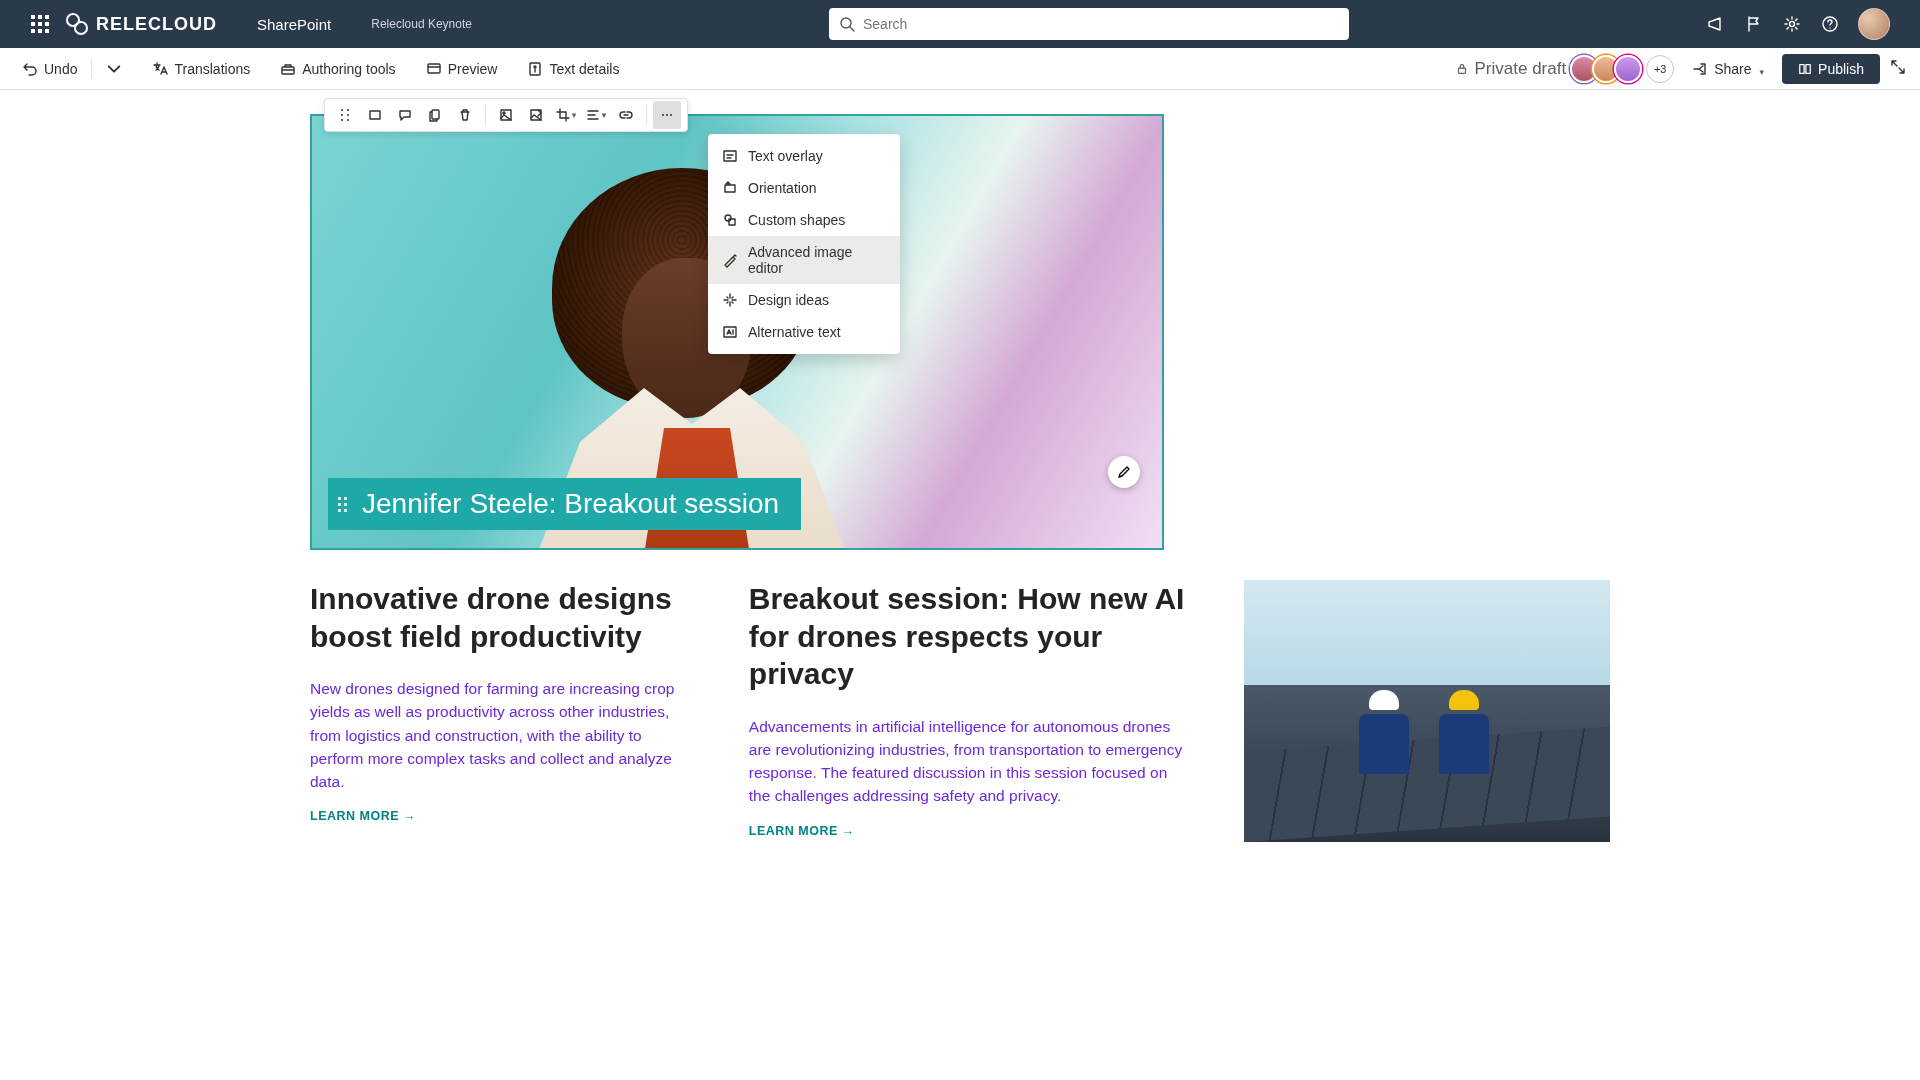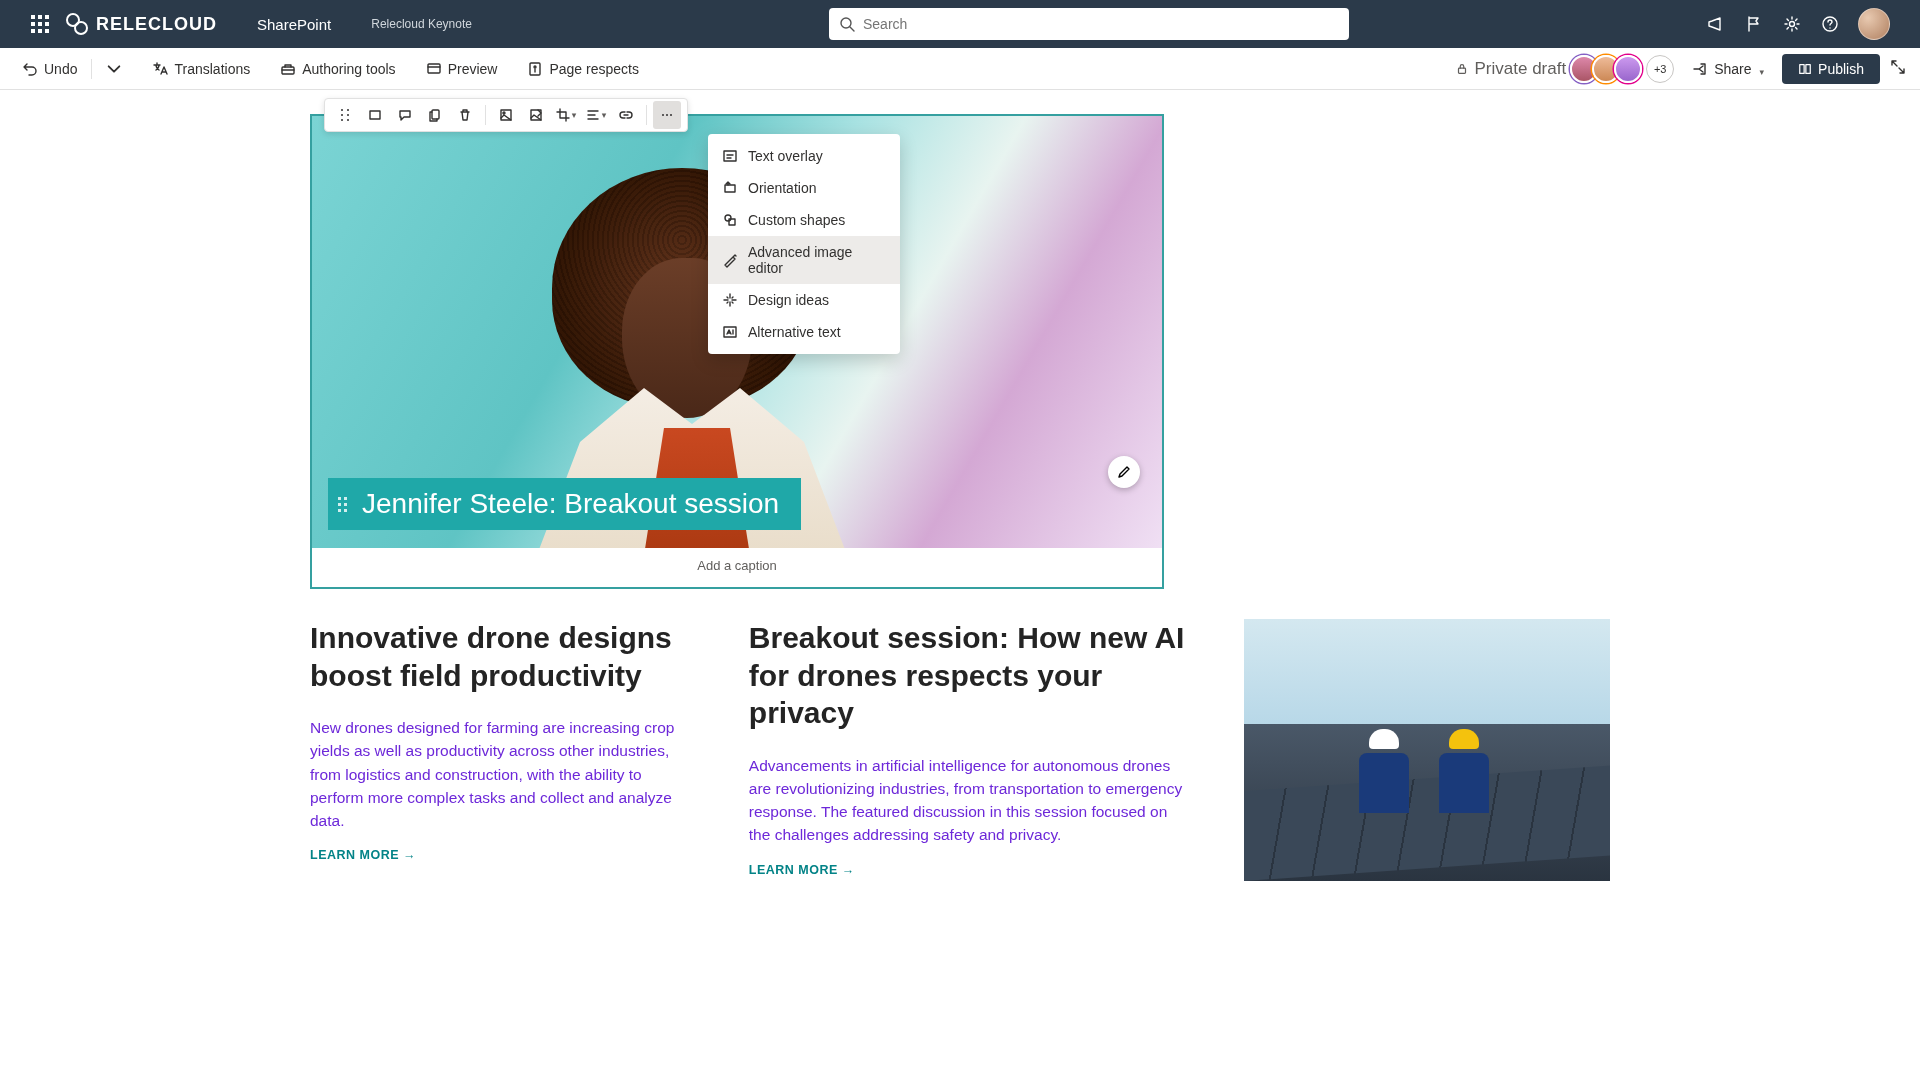--- a/index.html
+++ b/index.html
@@ -186,21 +186,21 @@
       </svg>
     <span>Preview</span>
   </div>
   <div style="width:14px"></div>
   <div class="cmd">
     <svg viewBox="0 0 16 16">
         <rect x="3" y="2" width="10" height="12" rx="1"></rect>
         <circle cx="8" cy="6" r="1"></circle>
         <path d="M8 8v3"></path>
       </svg>
-    <span>Page respects</span>
+    <span>Text details</span>
   </div>
 
   <div class="cmdright">
     <div class="draft">
       <svg width="14" height="14" viewBox="0 0 16 16">
           <rect x="4" y="7" width="8" height="6" rx="1"></rect>
           <path d="M6 7V5a2 2 0 114 0v2"></path>
         </svg>
       <span>Private draft</span>
     </div>
@@ -371,21 +371,20 @@
                 <span></span>
               </div>
             <span>Jennifer Steele: Breakout session</span>
           </div>
           <div class="editpencil">
             <svg width="14" height="14" viewBox="0 0 14 14">
                 <path d="M2 12l1-3 7-7 2 2-7 7z"></path>
               </svg>
           </div>
         </div>
-        <div class="caption">Add a caption</div>
       </div>
     </div>
 
     <div class="headline">
     </div>
   </div>
 
   <div class="row2">
     <div class="col">
       <h2>Innovative drone designs boost field productivity</h2>

